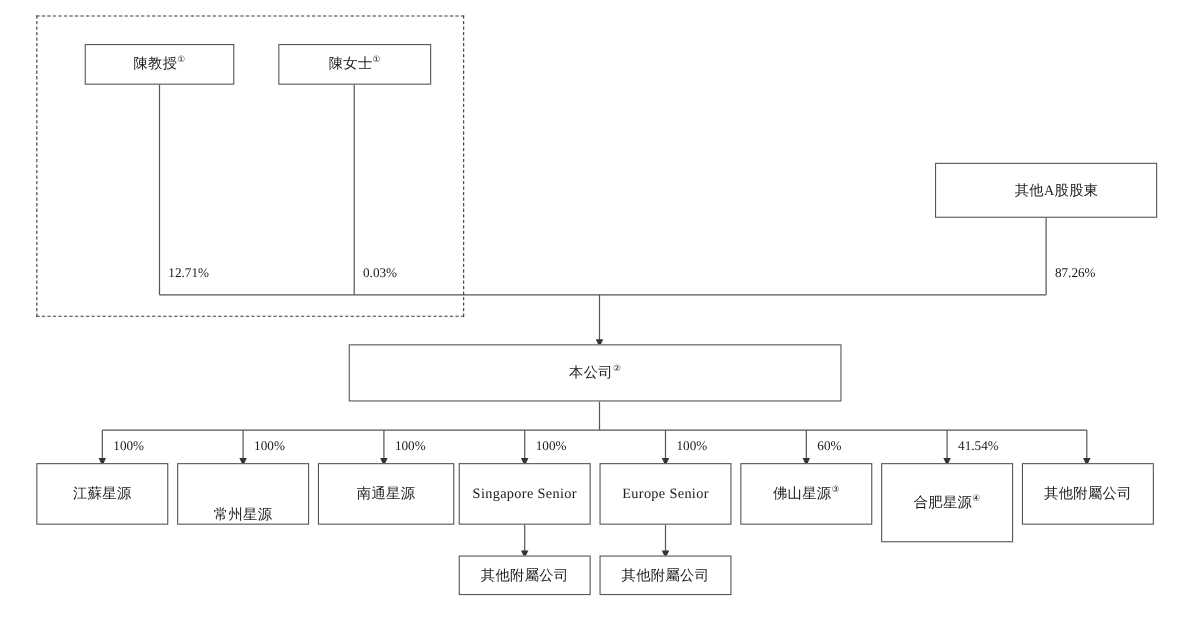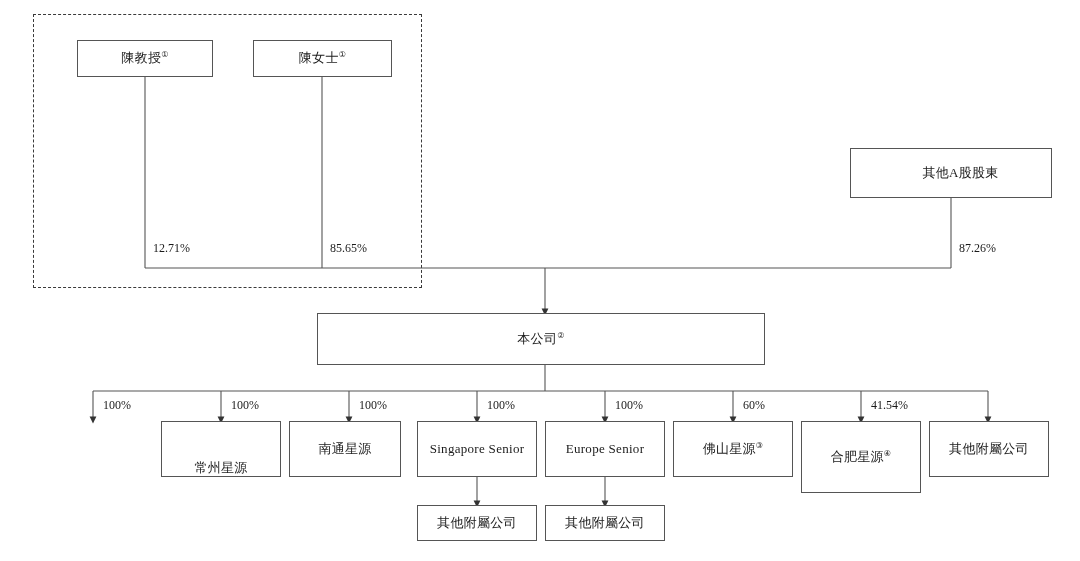--- a/index.html
+++ b/index.html
@@ -113,26 +113,29 @@
   </div>
 
   <div class="node-box" style="left:850px; top:148px; width:202px; height:50px;padding-left:19px;">
     <span class="node-label"><span>其他A股股東</span><sup></sup></span>
   </div>
 
   <div class="node-box" style="left:317px; top:313px; width:448px; height:52px;">
     <span class="node-label"><span>本公司</span><sup>②</sup></span>
   </div>
 
+  <div class="node-box" style="left:33px; top:421px; width:120px; height:56px;">
+    <span class="node-label"><span>江蘇星源</span><sup></sup></span>
+  </div>
 
   <div class="node-box" style="left:161px; top:421px; width:120px; height:56px;align-items:flex-end;">
     <span class="node-label"><span>常州星源</span><sup></sup></span>
   </div>
 
-  <div class="node-box" style="left:289px; top:421px; width:112px; height:56px;">
+  <div class="node-box" style="left:289px; top:421px; width:124px; height:56px;">
     <span class="node-label"><span>南通星源</span><sup></sup></span>
   </div>
 
   <div class="node-box" style="left:417px; top:421px; width:120px; height:56px;align-items:center;">
     <span class="node-label latin"><span>Singapore Senior</span><sup></sup></span>
   </div>
 
   <div class="node-box" style="left:545px; top:421px; width:120px; height:56px;">
     <span class="node-label latin"><span>Europe Senior</span><sup></sup></span>
   </div>
@@ -151,21 +154,21 @@
 
   <div class="node-box" style="left:417px; top:505px; width:120px; height:36px;">
     <span class="node-label"><span>其他附屬公司</span><sup></sup></span>
   </div>
 
   <div class="node-box" style="left:545px; top:505px; width:120px; height:36px;">
     <span class="node-label"><span>其他附屬公司</span><sup></sup></span>
   </div>
 
   <div class="edge-label" style="left:153px; top:241px;">12.71%</div>
-  <div class="edge-label" style="left:330px; top:241px;">85.65%</div>
+  <div class="edge-label" style="left:330px; top:241px;">0.03%</div>
   <div class="edge-label" style="left:959px; top:241px;">87.26%</div>
 
   <div class="edge-label" style="left:103px; top:398px;">100%</div>
   <div class="edge-label" style="left:231px; top:398px;">100%</div>
   <div class="edge-label" style="left:359px; top:398px;">100%</div>
   <div class="edge-label" style="left:487px; top:398px;">100%</div>
   <div class="edge-label" style="left:615px; top:398px;">100%</div>
   <div class="edge-label" style="left:743px; top:398px;">60%</div>
   <div class="edge-label" style="left:871px; top:398px;">41.54%</div>
 

